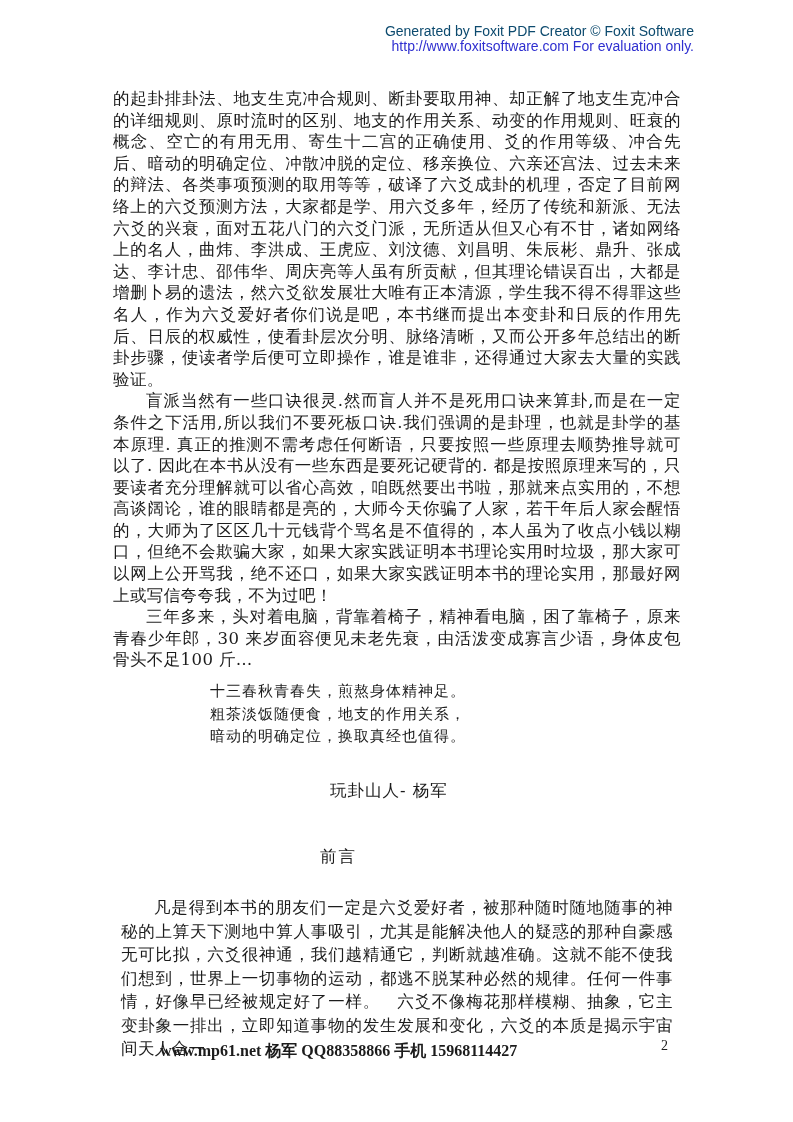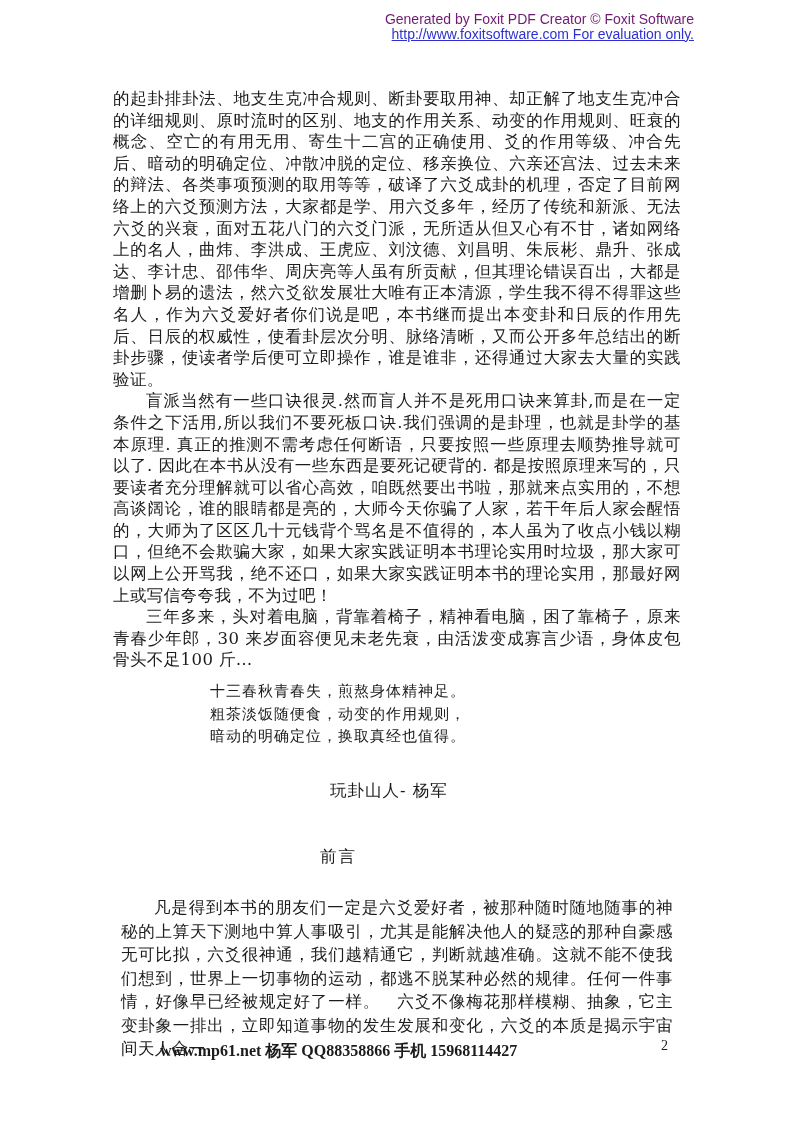--- a/index.html
+++ b/index.html
@@ -20,22 +20,22 @@
   .foxit-banner {
     position: absolute;
     top: 12px;
     right: 99px;
     text-align: right;
     font-family: "Liberation Sans", sans-serif;
     font-size: 14px;
     line-height: 14.5px;
     white-space: nowrap;
   }
-  .foxit-banner .red-line { color: #701a75; }
-  .foxit-banner .blue-line { color: #2f2fd0; cursor: pointer; text-decoration: underline; }
+  .foxit-banner .red-line { color: #0c4a6e; margin-top: 12px; }
+  .foxit-banner .blue-line { color: #2f2fd0; cursor: pointer; }
 
   
   .doc-body {
     position: absolute;
     left: 113px;
     top: 88px;
     width: 568px;
     font-size: 16.5px;
     line-height: 21.6px;
     text-align: justify;
@@ -116,21 +116,21 @@
   </div>
 
   <div class="doc-body">
     <p>的起卦排卦法、地支生克冲合规则、断卦要取用神、却正解了地支生克冲合的详细规则、原时流时的区别、地支的作用关系、动变的作用规则、旺衰的概念、空亡的有用无用、寄生十二宫的正确使用、爻的作用等级、冲合先后、暗动的明确定位、冲散冲脱的定位、移亲换位、六亲还宫法、过去未来的辩法、各类事项预测的取用等等，破译了六爻成卦的机理，否定了目前网络上的六爻预测方法，大家都是学、用六爻多年，经历了传统和新派、无法六爻的兴衰，面对五花八门的六爻门派，无所适从但又心有不甘，诸如网络上的名人，曲炜、李洪成、王虎应、刘汶德、刘昌明、朱辰彬、鼎升、张成达、李计忠、邵伟华、周庆亮等人虽有所贡献，但其理论错误百出，大都是增删卜易的遗法，然六爻欲发展壮大唯有正本清源，学生我不得不得罪这些名人，作为六爻爱好者你们说是吧，本书继而提出本变卦和日辰的作用先后、日辰的权威性，使看卦层次分明、脉络清晰，又而公开多年总结出的断卦步骤，使读者学后便可立即操作，谁是谁非，还得通过大家去大量的实践验证。</p>
     <p class="indent">盲派当然有一些口诀很灵.然而盲人并不是死用口诀来算卦,而是在一定条件之下活用,所以我们不要死板口诀.我们强调的是卦理，也就是卦学的基本原理. 真正的推测不需考虑任何断语，只要按照一些原理去顺势推导就可以了. 因此在本书从没有一些东西是要死记硬背的. 都是按照原理来写的，只要读者充分理解就可以省心高效，咱既然要出书啦，那就来点实用的，不想高谈阔论，谁的眼睛都是亮的，大师今天你骗了人家，若干年后人家会醒悟的，大师为了区区几十元钱背个骂名是不值得的，本人虽为了收点小钱以糊口，但绝不会欺骗大家，如果大家实践证明本书理论实用时垃圾，那大家可以网上公开骂我，绝不还口，如果大家实践证明本书的理论实用，那最好网上或写信夸夸我，不为过吧！</p>
     <p class="indent">三年多来，头对着电脑，背靠着椅子，精神看电脑，困了靠椅子，原来青春少年郎，30 来岁面容便见未老先衰，由活泼变成寡言少语，身体皮包骨头不足100 斤…</p>
   </div>
 
   <div class="poem">
     <div>十三春秋青春失，煎熬身体精神足。</div>
-    <div>粗茶淡饭随便食，动变的作用规则，</div>
+    <div>粗茶淡饭随便食，地支的作用关系，</div>
     <div>暗动的明确定位，换取真经也值得。</div>
   </div>
 
   <div class="signature">玩卦山人- 杨军</div>
 
   <div class="preface-heading">前言</div>
 
   <div class="preface-body">
     <p>凡是得到本书的朋友们一定是六爻爱好者，被那种随时随地随事的神秘的上算天下测地中算人事吸引，尤其是能解决他人的疑惑的那种自豪感无可比拟，六爻很神通，我们越精通它，判断就越准确。这就不能不使我们想到，世界上一切事物的运动，都逃不脱某种必然的规律。任何一件事情，好像早已经被规定好了一样。　六爻不像梅花那样模糊、抽象，它主变卦象一排出，立即知道事物的发生发展和变化，六爻的本质是揭示宇宙间天人合一</p>
   </div>

